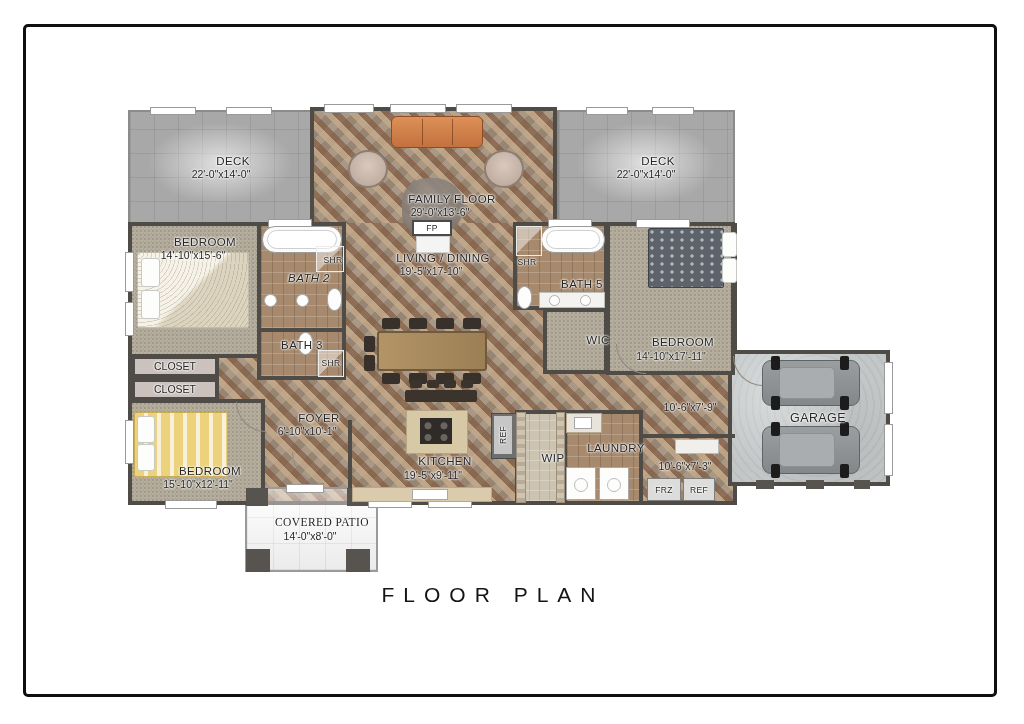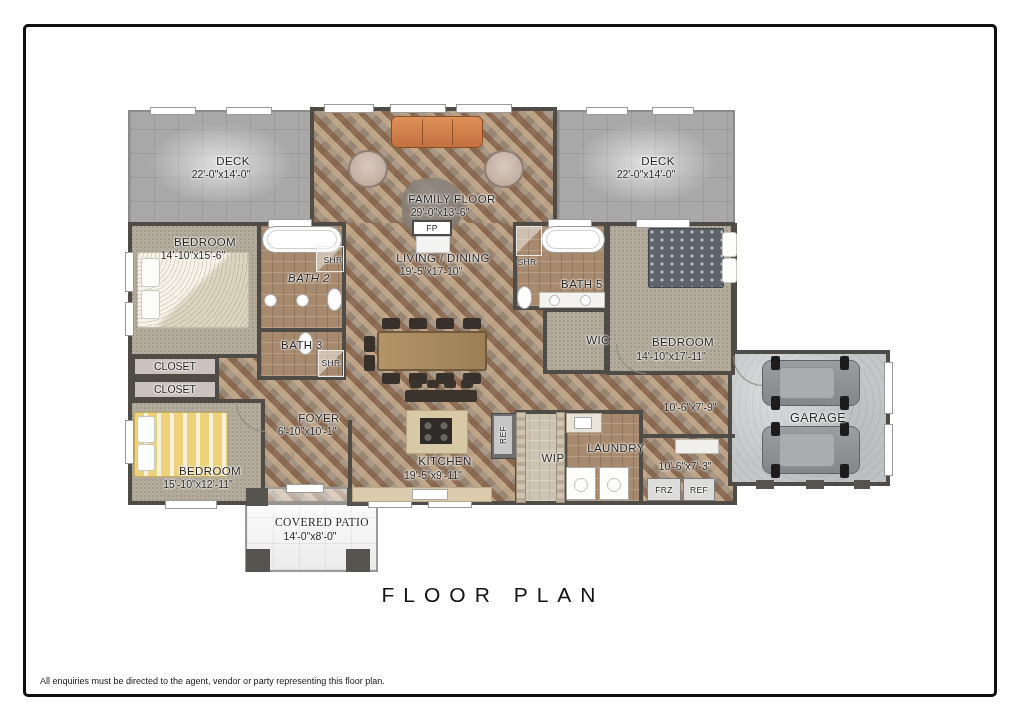--- a/index.html
+++ b/index.html
@@ -310,14 +310,13 @@
   <div class="lbl name" style="left:671px;top:342px;">BEDROOM</div>
   <div class="lbl dims" style="left:671px;top:356px;">14'-10"x17'-11"</div>
 
   <div class="lbl name" style="left:806px;top:418px;font-size:12.5px;">GARAGE</div>
 
   <div class="lbl name" style="left:310px;top:522px;font-family:Liberation Serif, serif;">COVERED PATIO</div>
   <div class="lbl dims" style="left:310px;top:536px;">14'-0"x8'-0"</div>
 
   <div class="title" style="left:493px;top:595px;">FLOOR PLAN</div>
 
-  <div class="disc" style="top:676px;">All enquiries must be directed to the agent, vendor or party representing this floor plan.</div>
 </div>
 
 </body></html>

